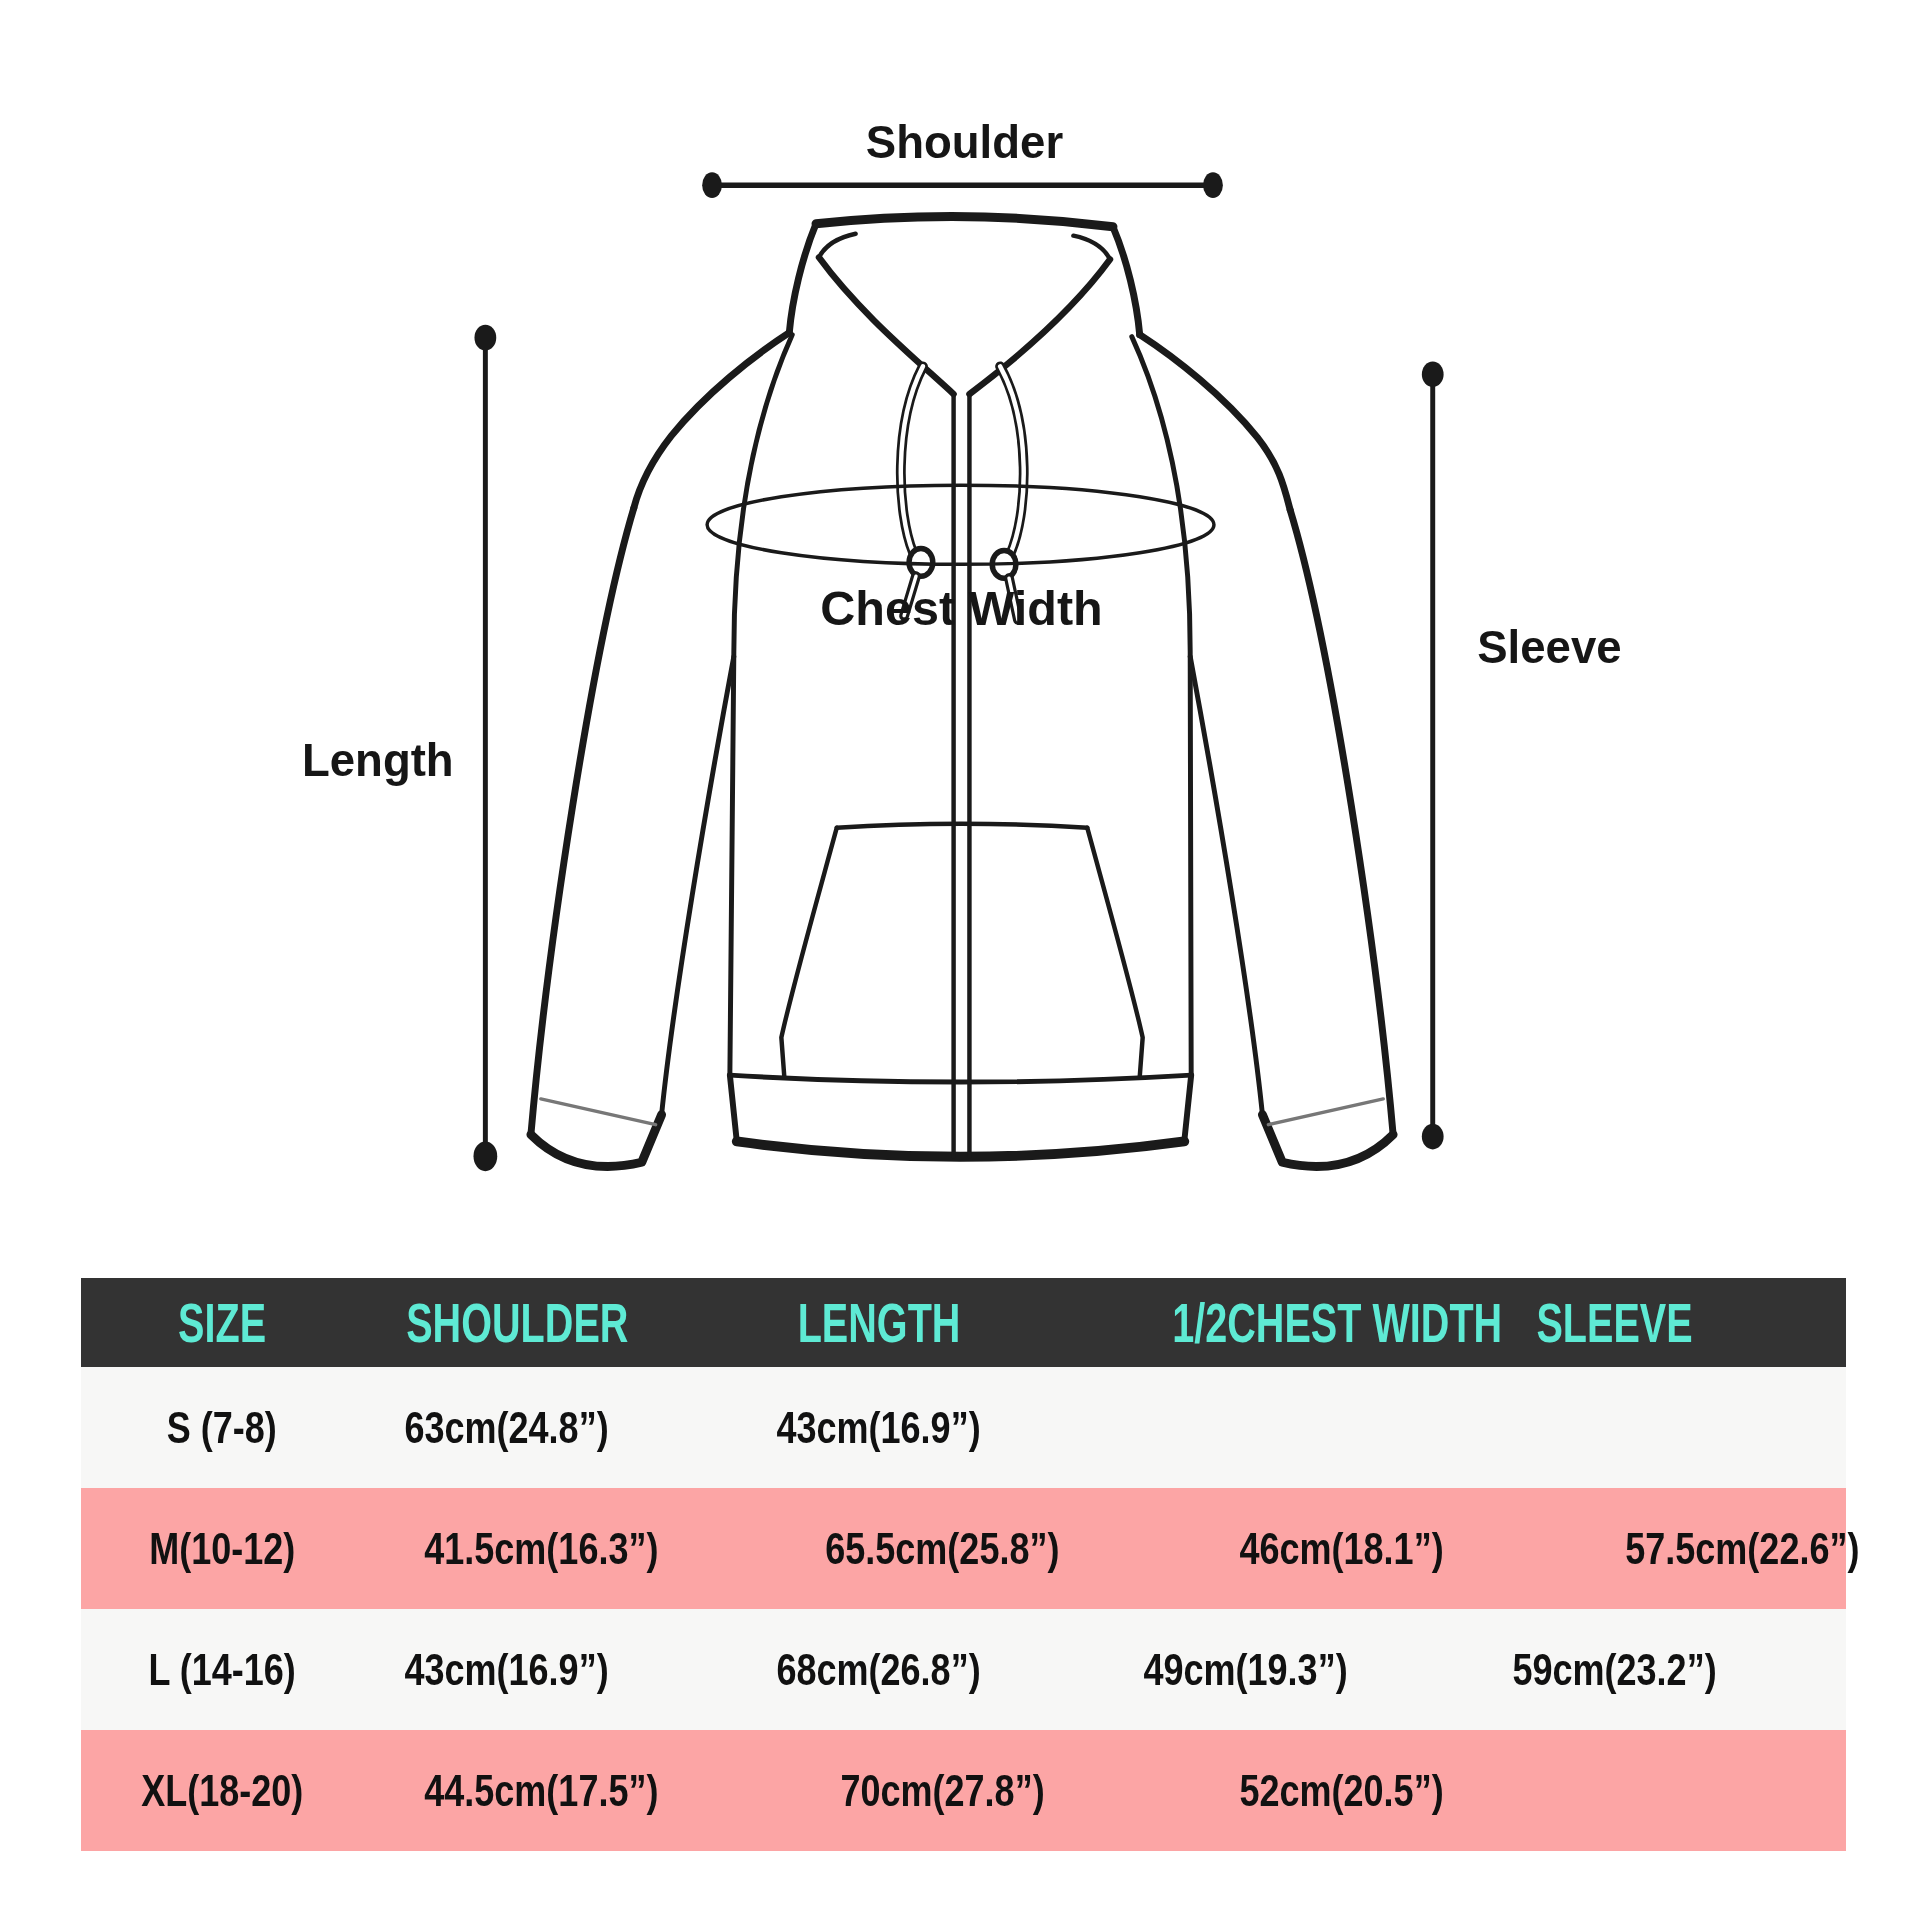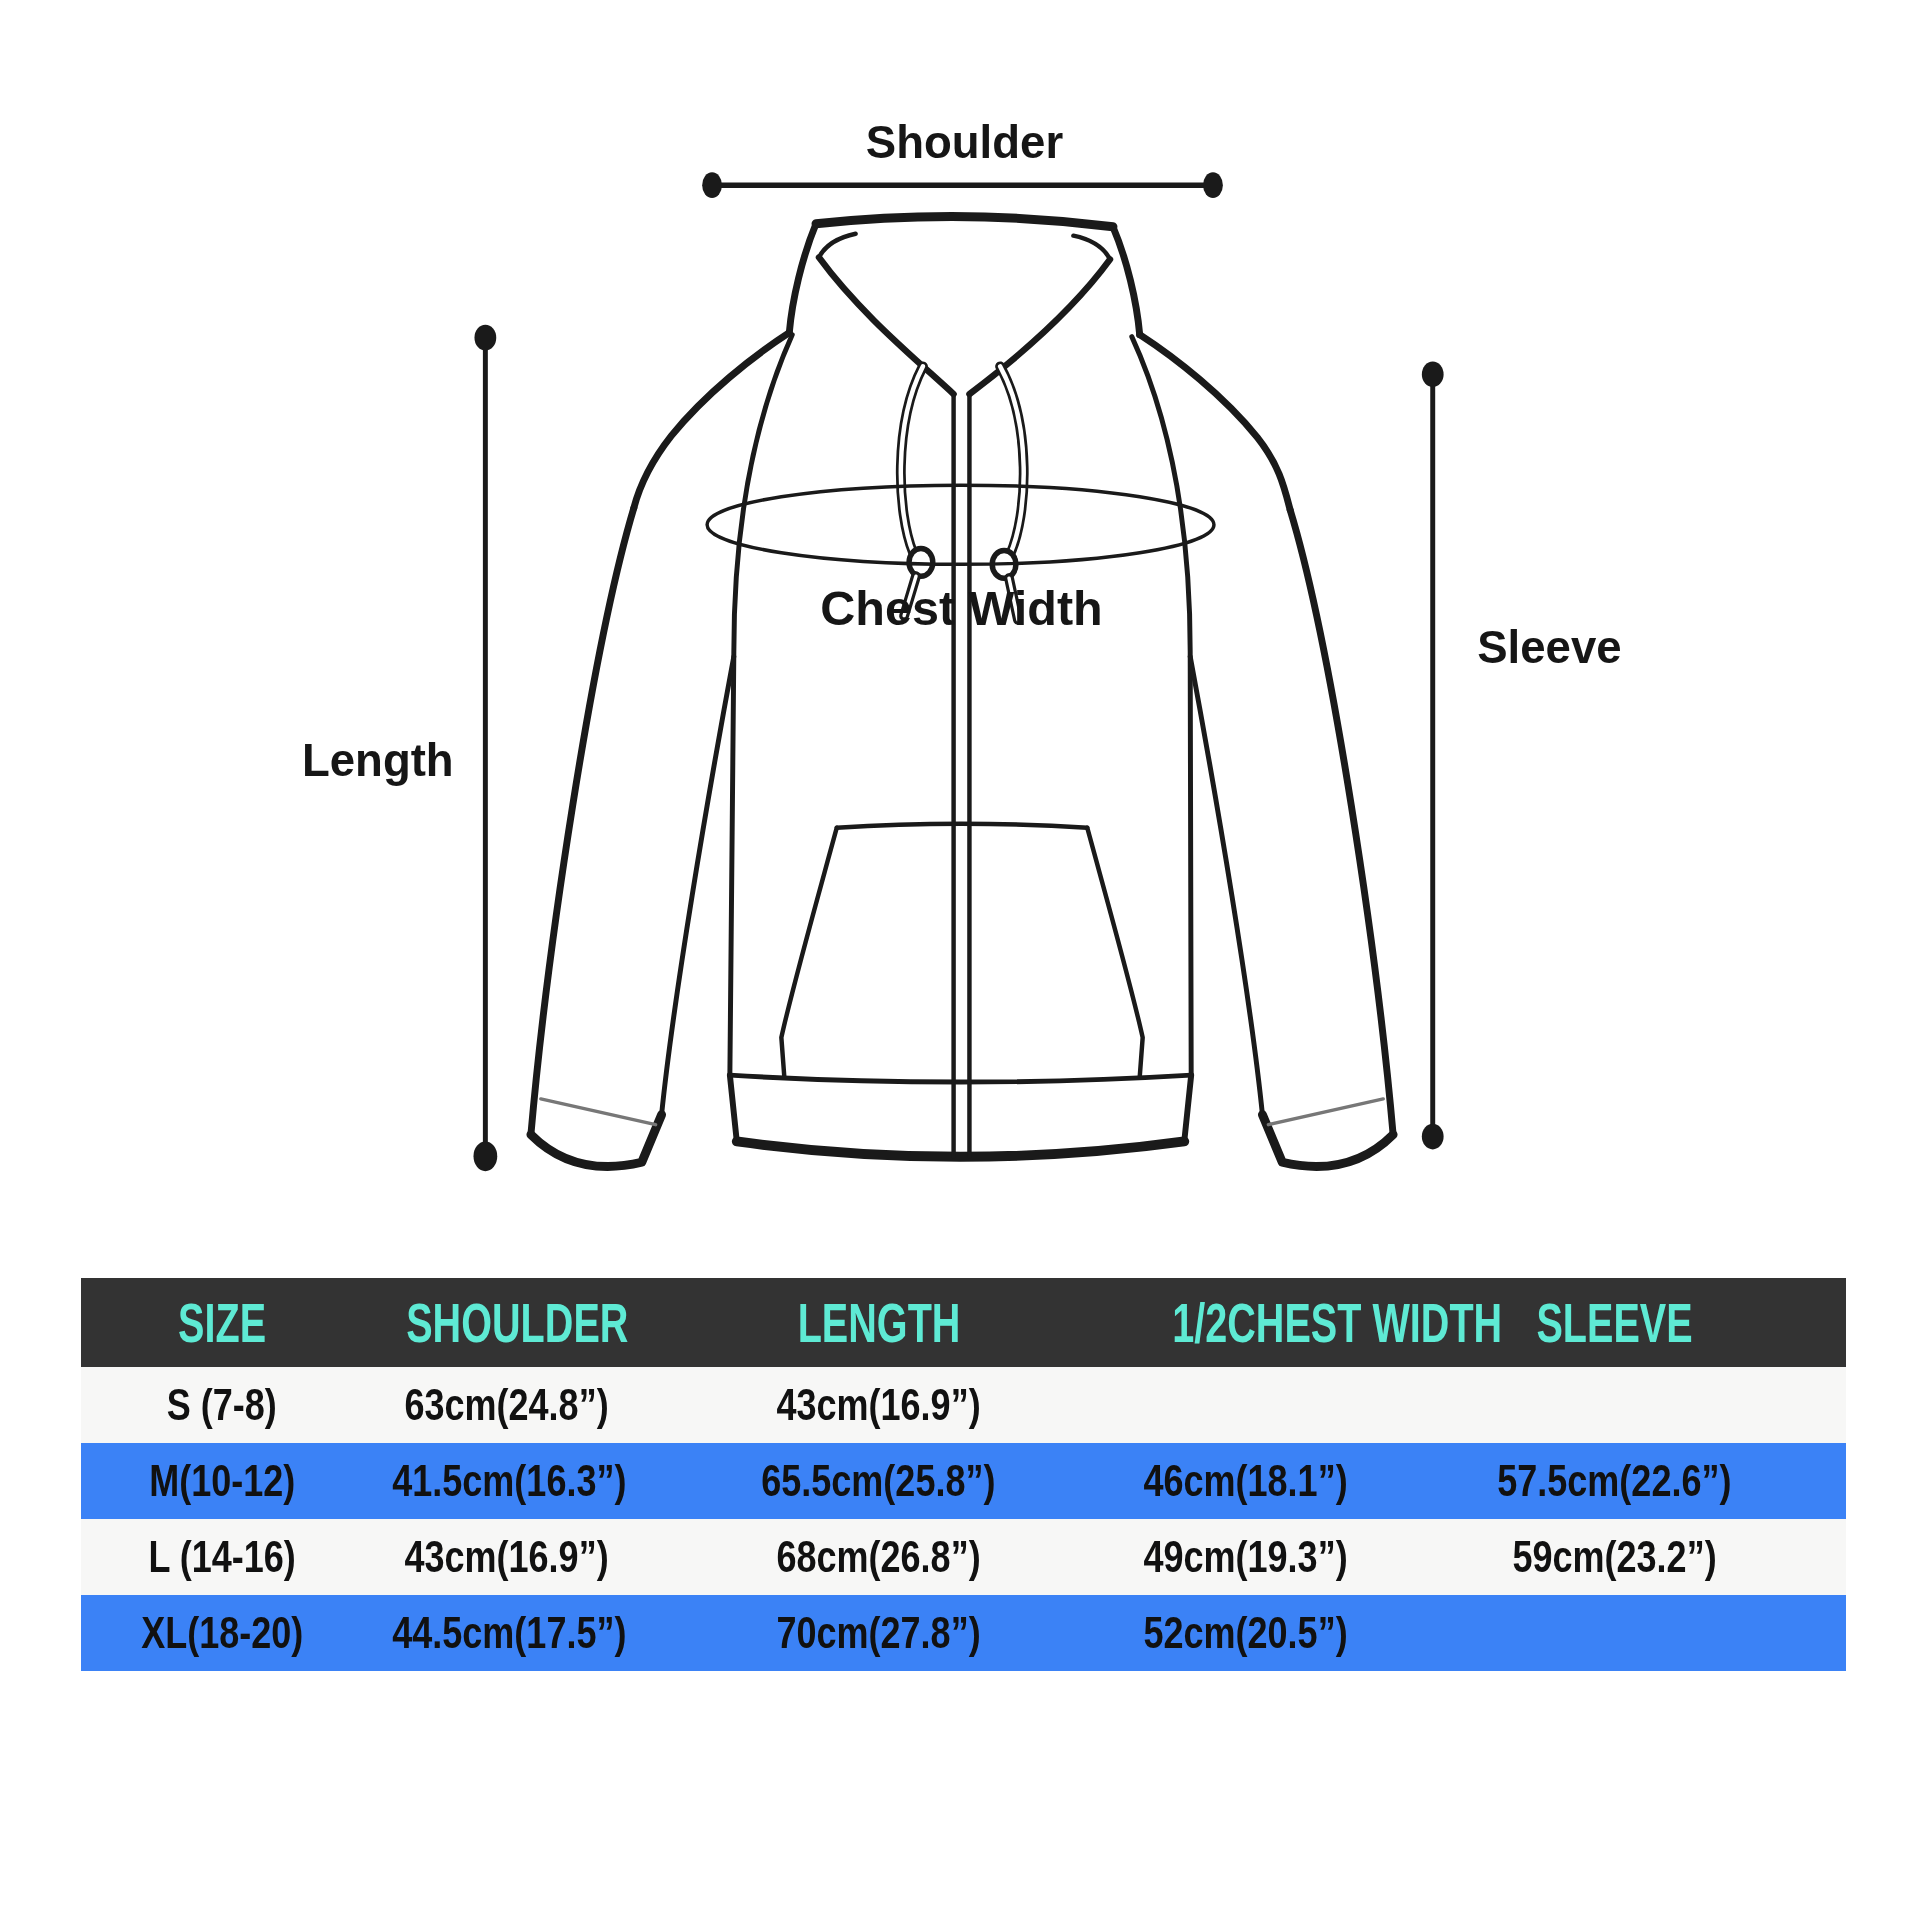--- a/index.html
+++ b/index.html
@@ -23,24 +23,24 @@
   .thead{
     display:grid;grid-template-columns:16% 16.2% 26% 15.6% 26.2%;
     height:89px;align-items:center;background:#333333;
   }
   .thead .cell{
     text-align:center;color:#5eead4;font-weight:bold;font-size:55px;
     white-space:nowrap;
   }
   .trow{
     display:grid;grid-template-columns:16% 16.2% 26% 15.6% 26.2%;
-    height:76px;align-items:center;
+    height:121px;align-items:center;
   }
   .trow.odd{background:#f7f7f6;}
-  .trow.even{background:#3b82f6;}
+  .trow.even{background:#fca5a5;gap:32px;}
   .trow .cell{
     text-align:center;color:#111111;font-weight:bold;font-size:45px;
     white-space:nowrap;
   }
   .cond{display:inline-block;transform:scaleX(0.72);transform-origin:center center;}
   .cond2{display:inline-block;transform:scaleX(0.80);transform-origin:center center;}
   .note{
     position:absolute;left:95px;top:1782px;width:1742px;
     color:#0c0c0c;font-weight:bold;font-size:44px;white-space:nowrap;
   }

